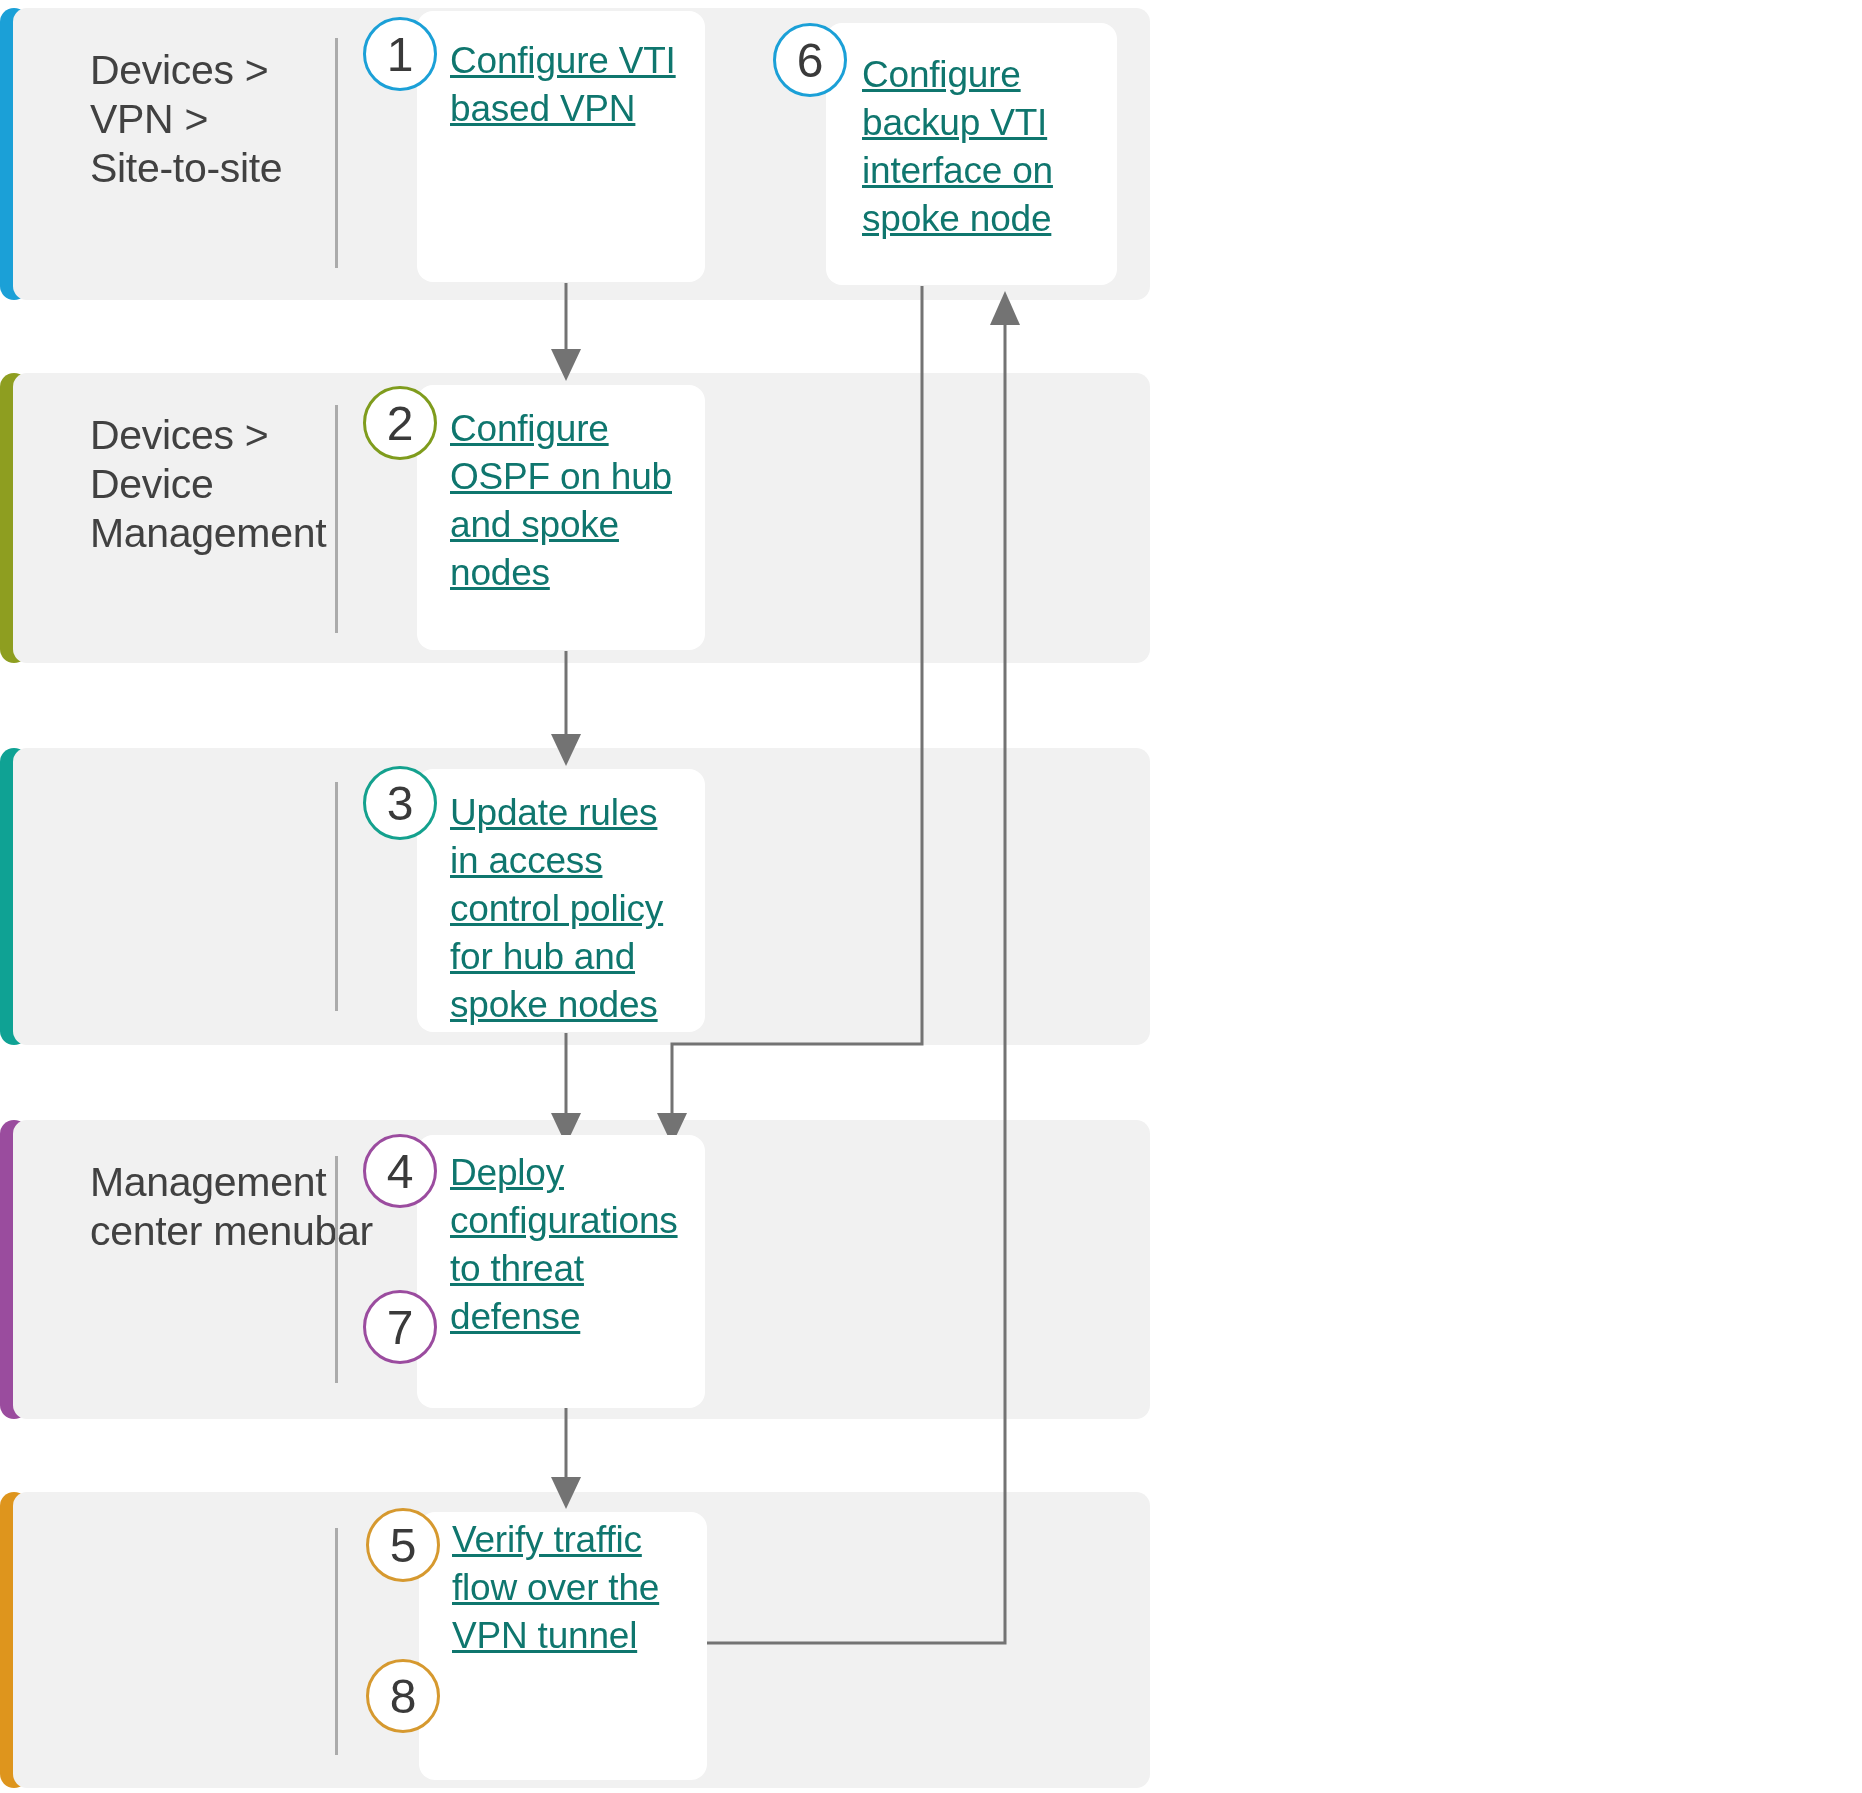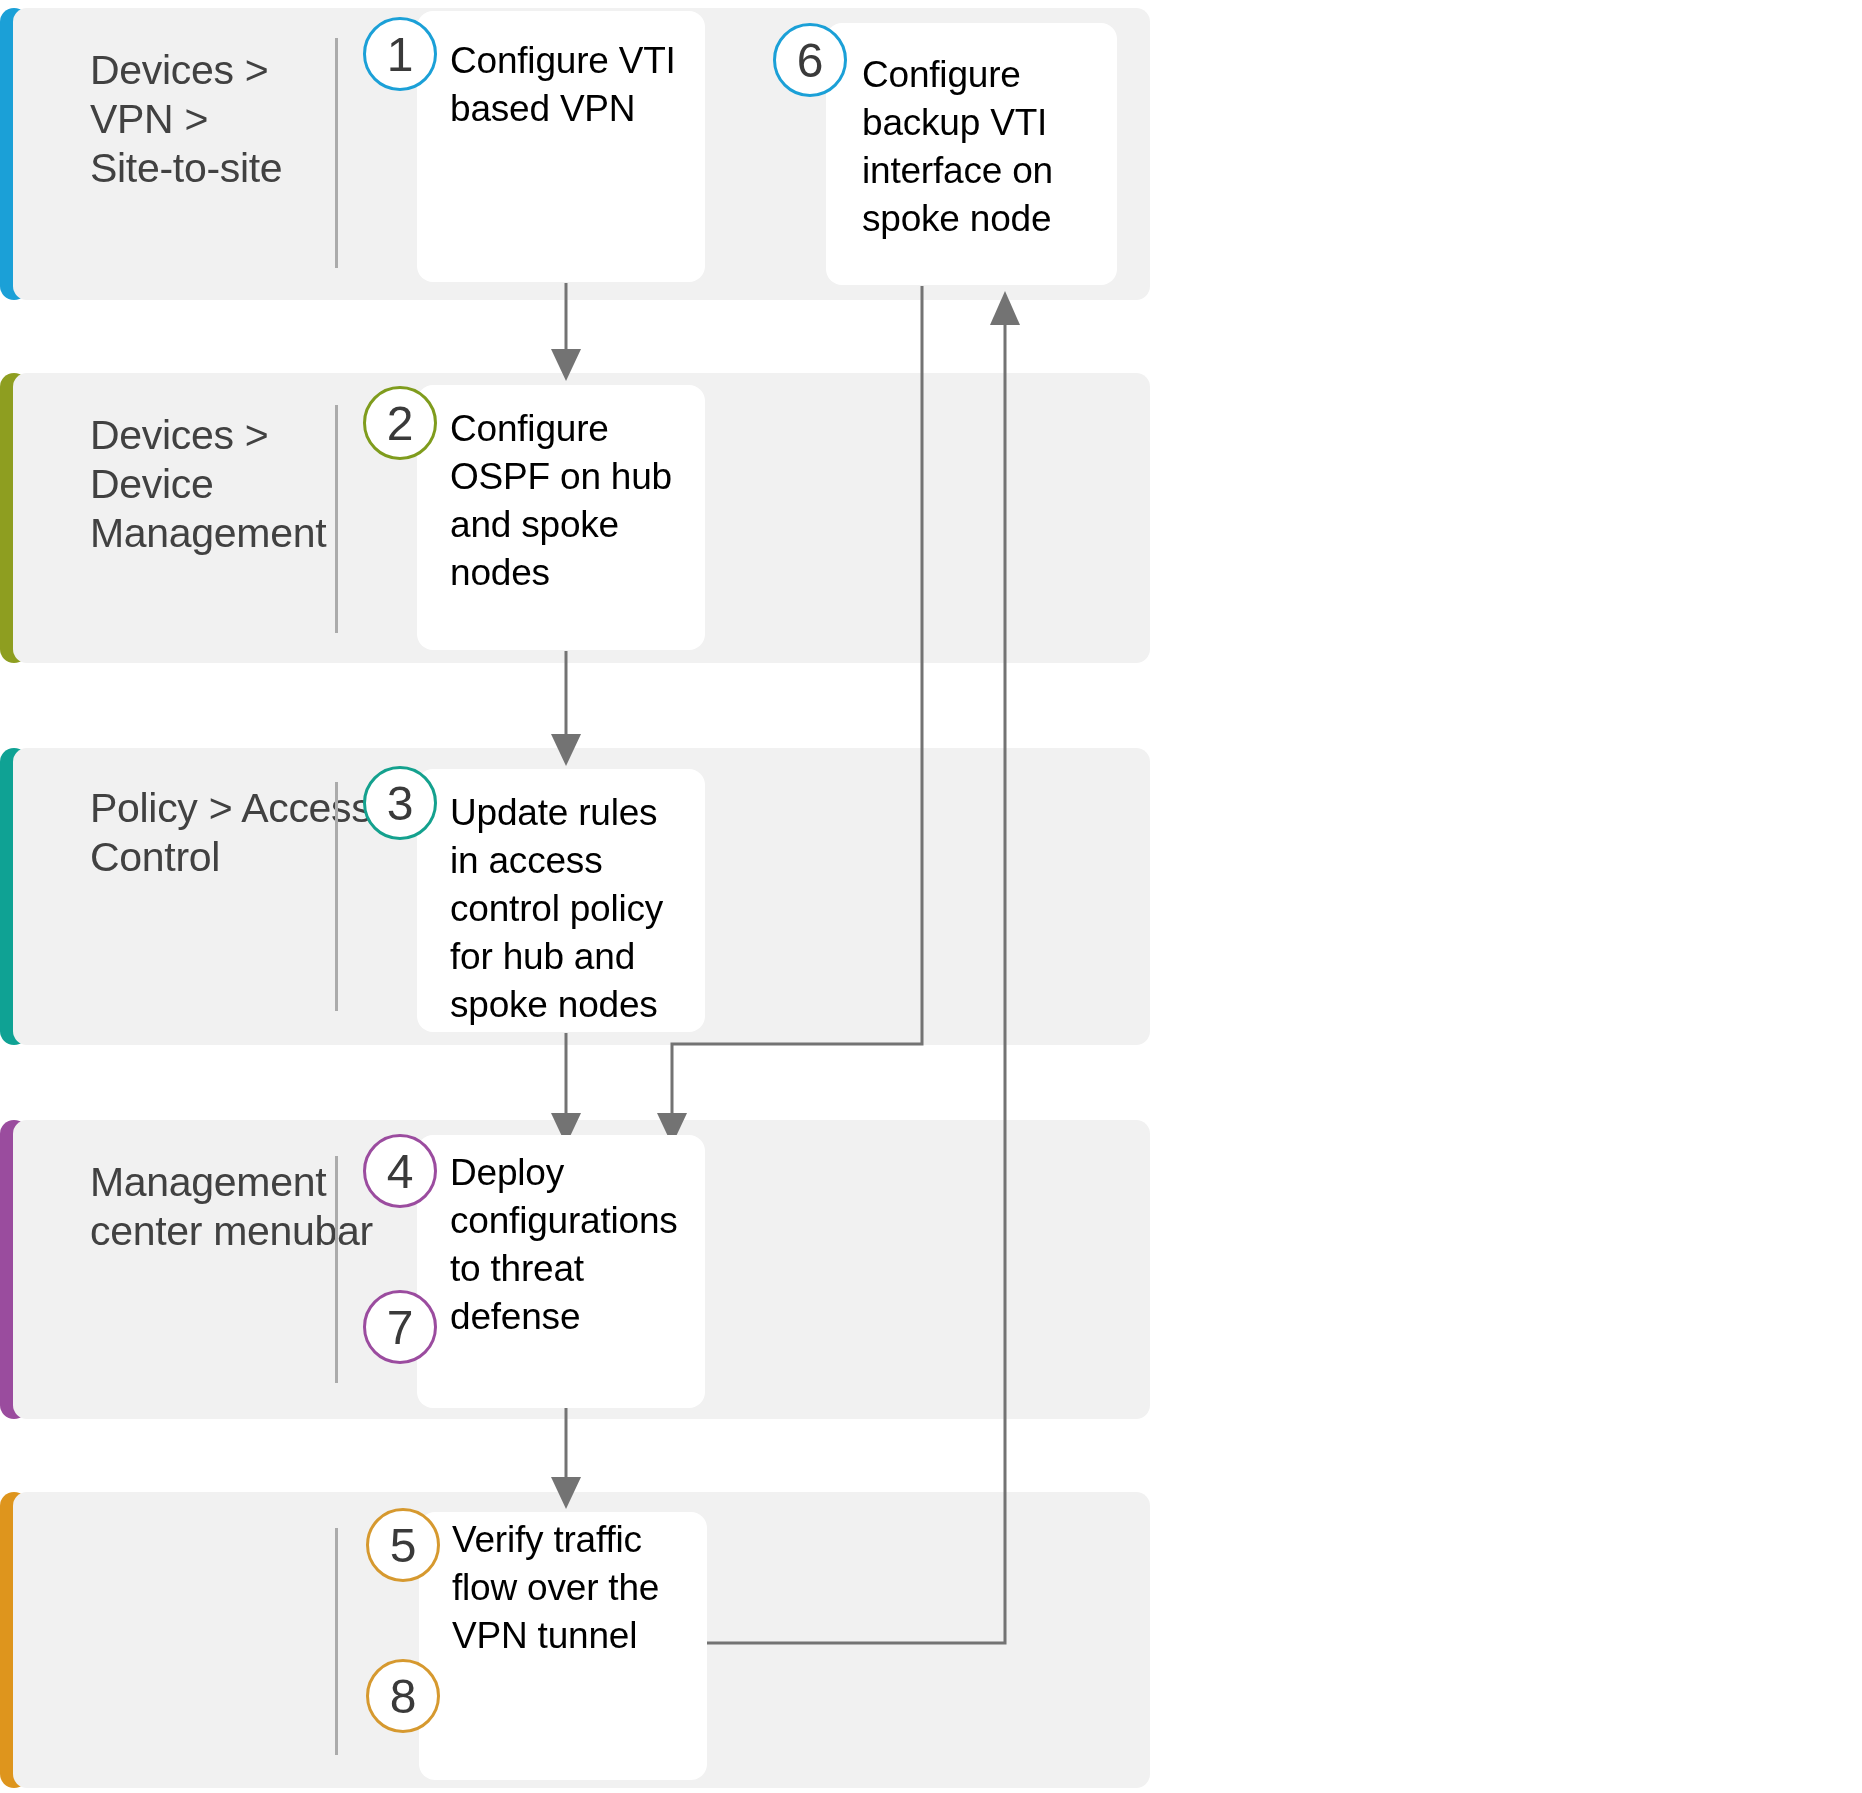--- a/index.html
+++ b/index.html
@@ -28,21 +28,21 @@
   .divider {
     position: absolute; left: 335px; width: 3px; background: #ABABAB;
   }
   .connectors { position: absolute; left: 0; top: 0; }
   .stepbox {
     position: absolute; background: #ffffff; border-radius: 16px;
     box-sizing: border-box;
   }
   .step-text {
     font-size: 37px; line-height: 48px; letter-spacing: -0.2px;
-    color: #000000; white-space: pre;
+    color: #0f766e; white-space: pre; text-decoration: underline;
   }
   .circle {
     position: absolute; width: 74px; height: 74px; border-radius: 50%;
     background: #ffffff; border: 3px solid #888888; box-sizing: border-box;
     display: flex; align-items: center; justify-content: center;
     font-size: 48px; color: #3A3A3A;
   }
 </style>
 </head>
 <body>
@@ -63,22 +63,20 @@
     <span class="bandbg"></span>
     <div class="row-label" style="top:38px;">Devices &gt;
 Device
 Management</div>
     <span class="divider" style="top:32px;height:228px;"></span>
   </section>
 
   <section class="band" style="top:748px;height:297px;">
     <span class="stripe" style="background: rgb(15, 162, 148);"></span>
     <span class="bandbg"></span>
-    <div class="row-label" style="top:36px;">Policy &gt; Access
-Control</div>
     <span class="divider" style="top:34px;height:229px;"></span>
   </section>
 
   <section class="band" style="top:1120px;height:299px;">
     <span class="stripe" style="background: rgb(154, 76, 158);"></span>
     <span class="bandbg"></span>
     <div class="row-label" style="top:38px;">Management
 center menubar</div>
     <span class="divider" style="top:36px;height:227px;"></span>
   </section>

